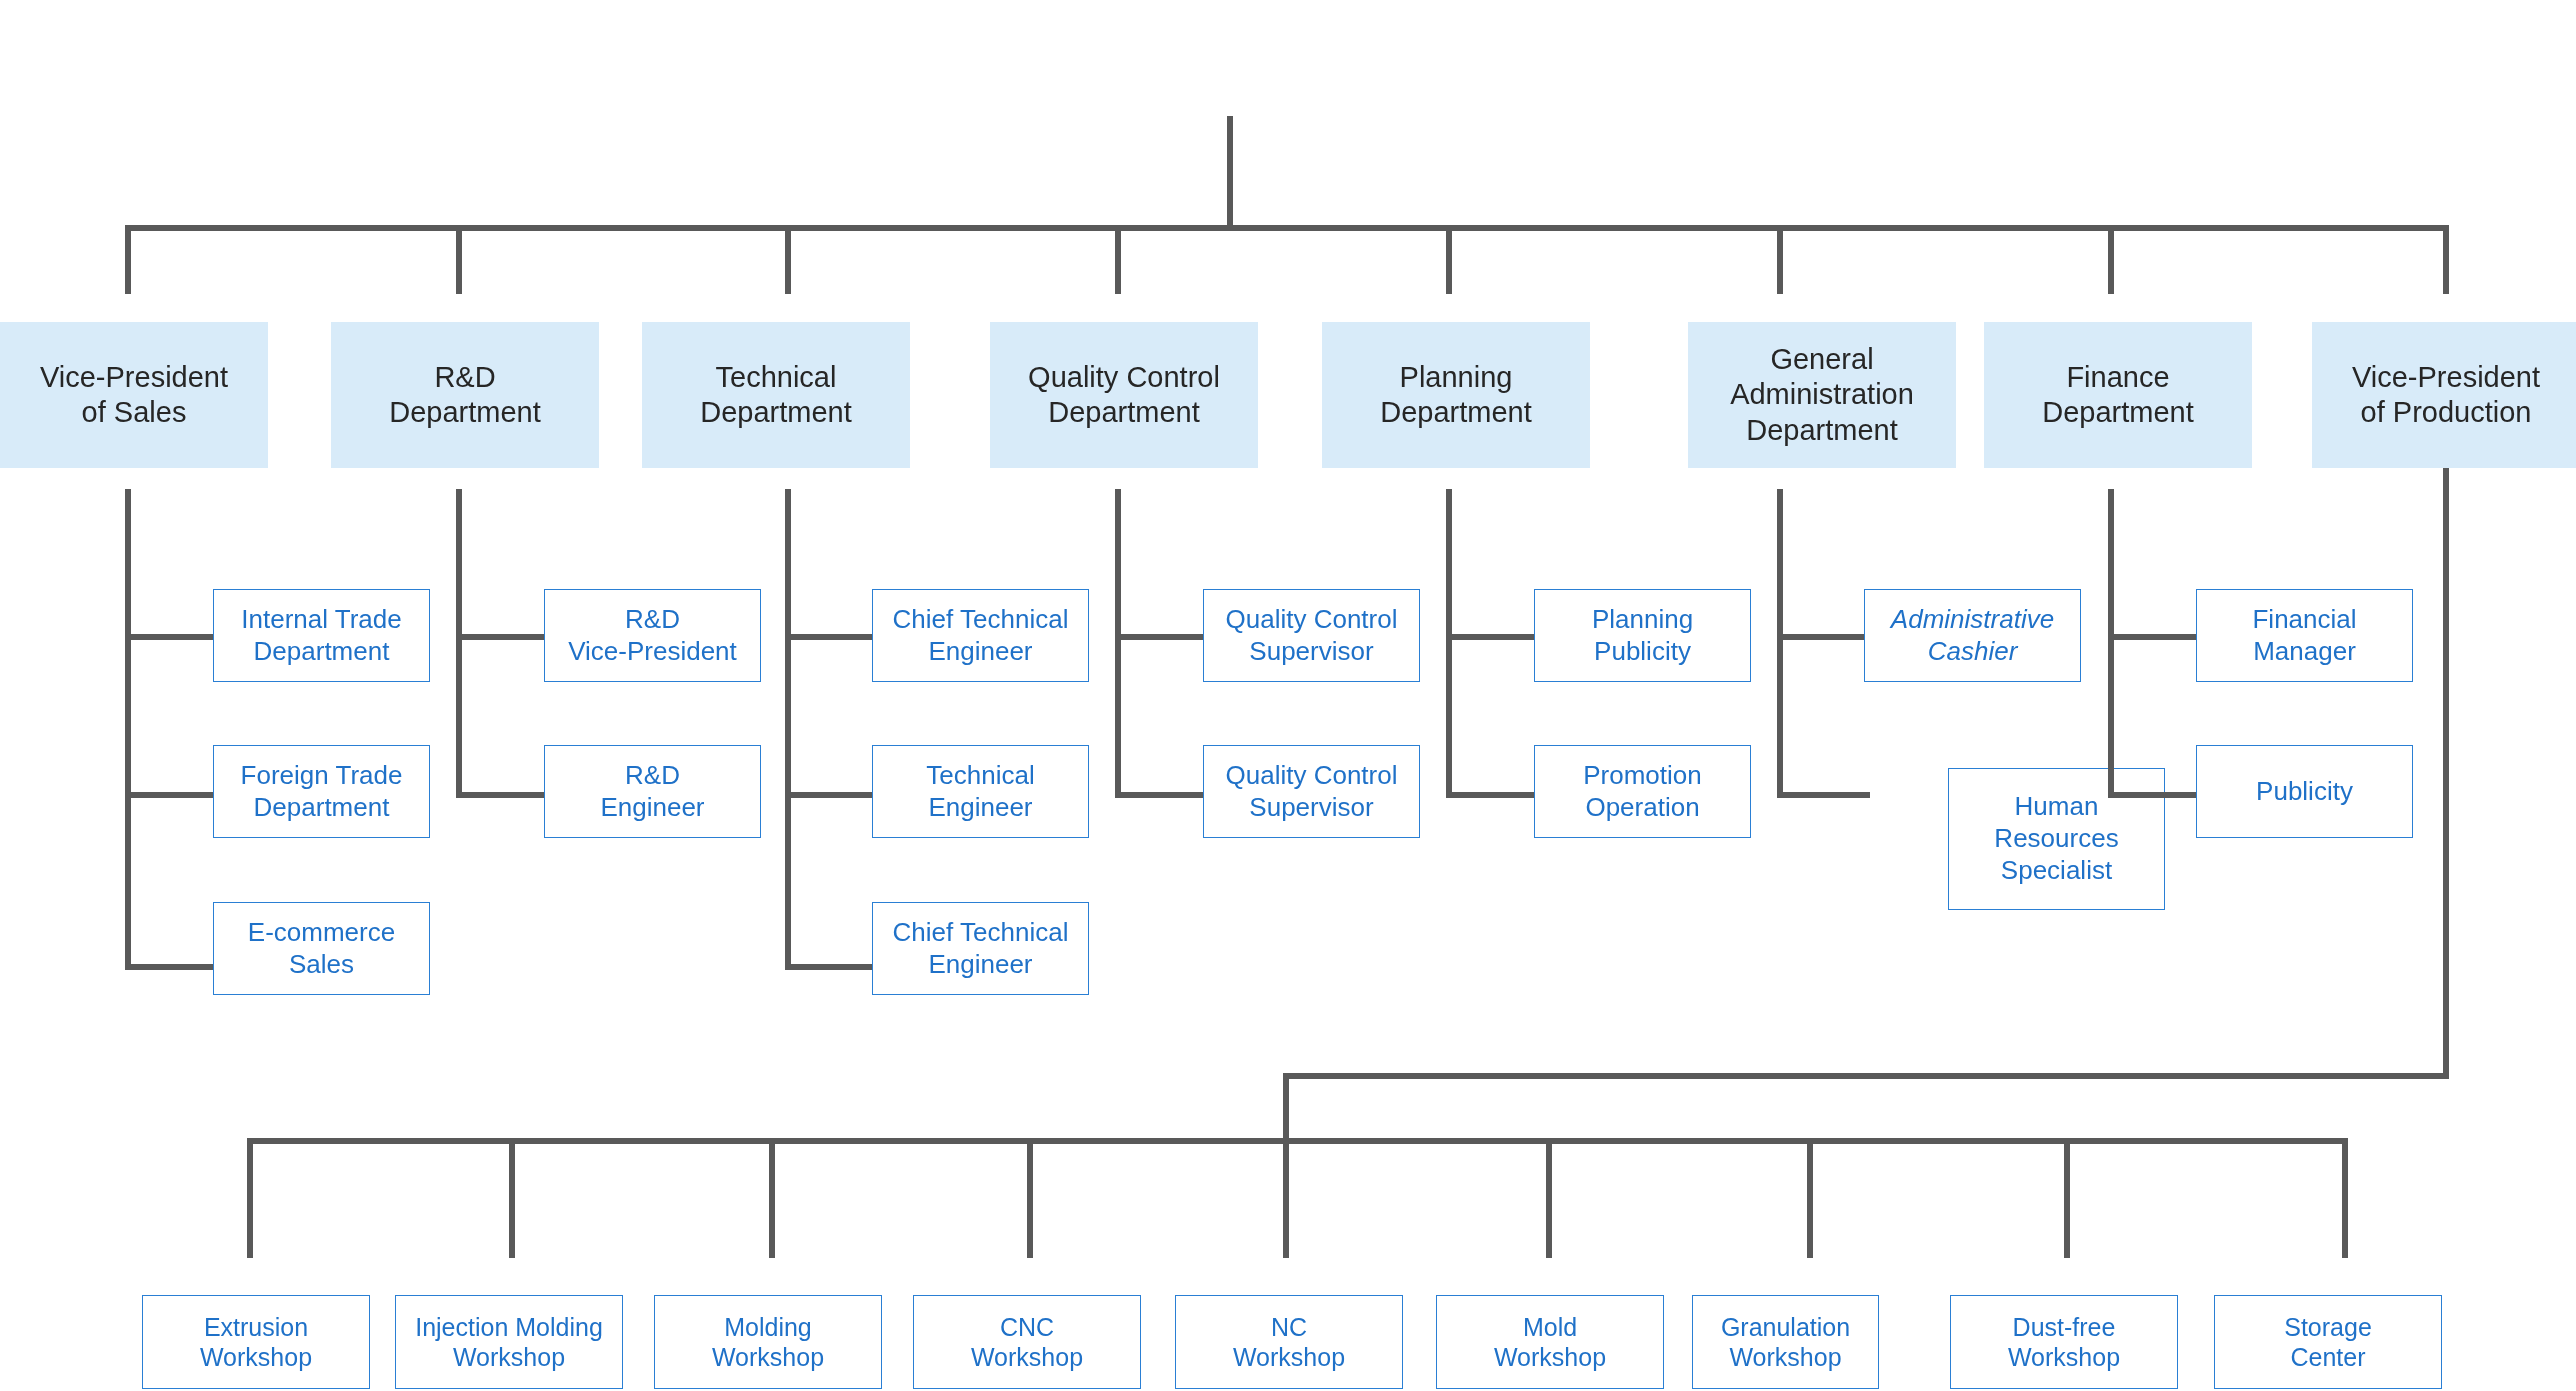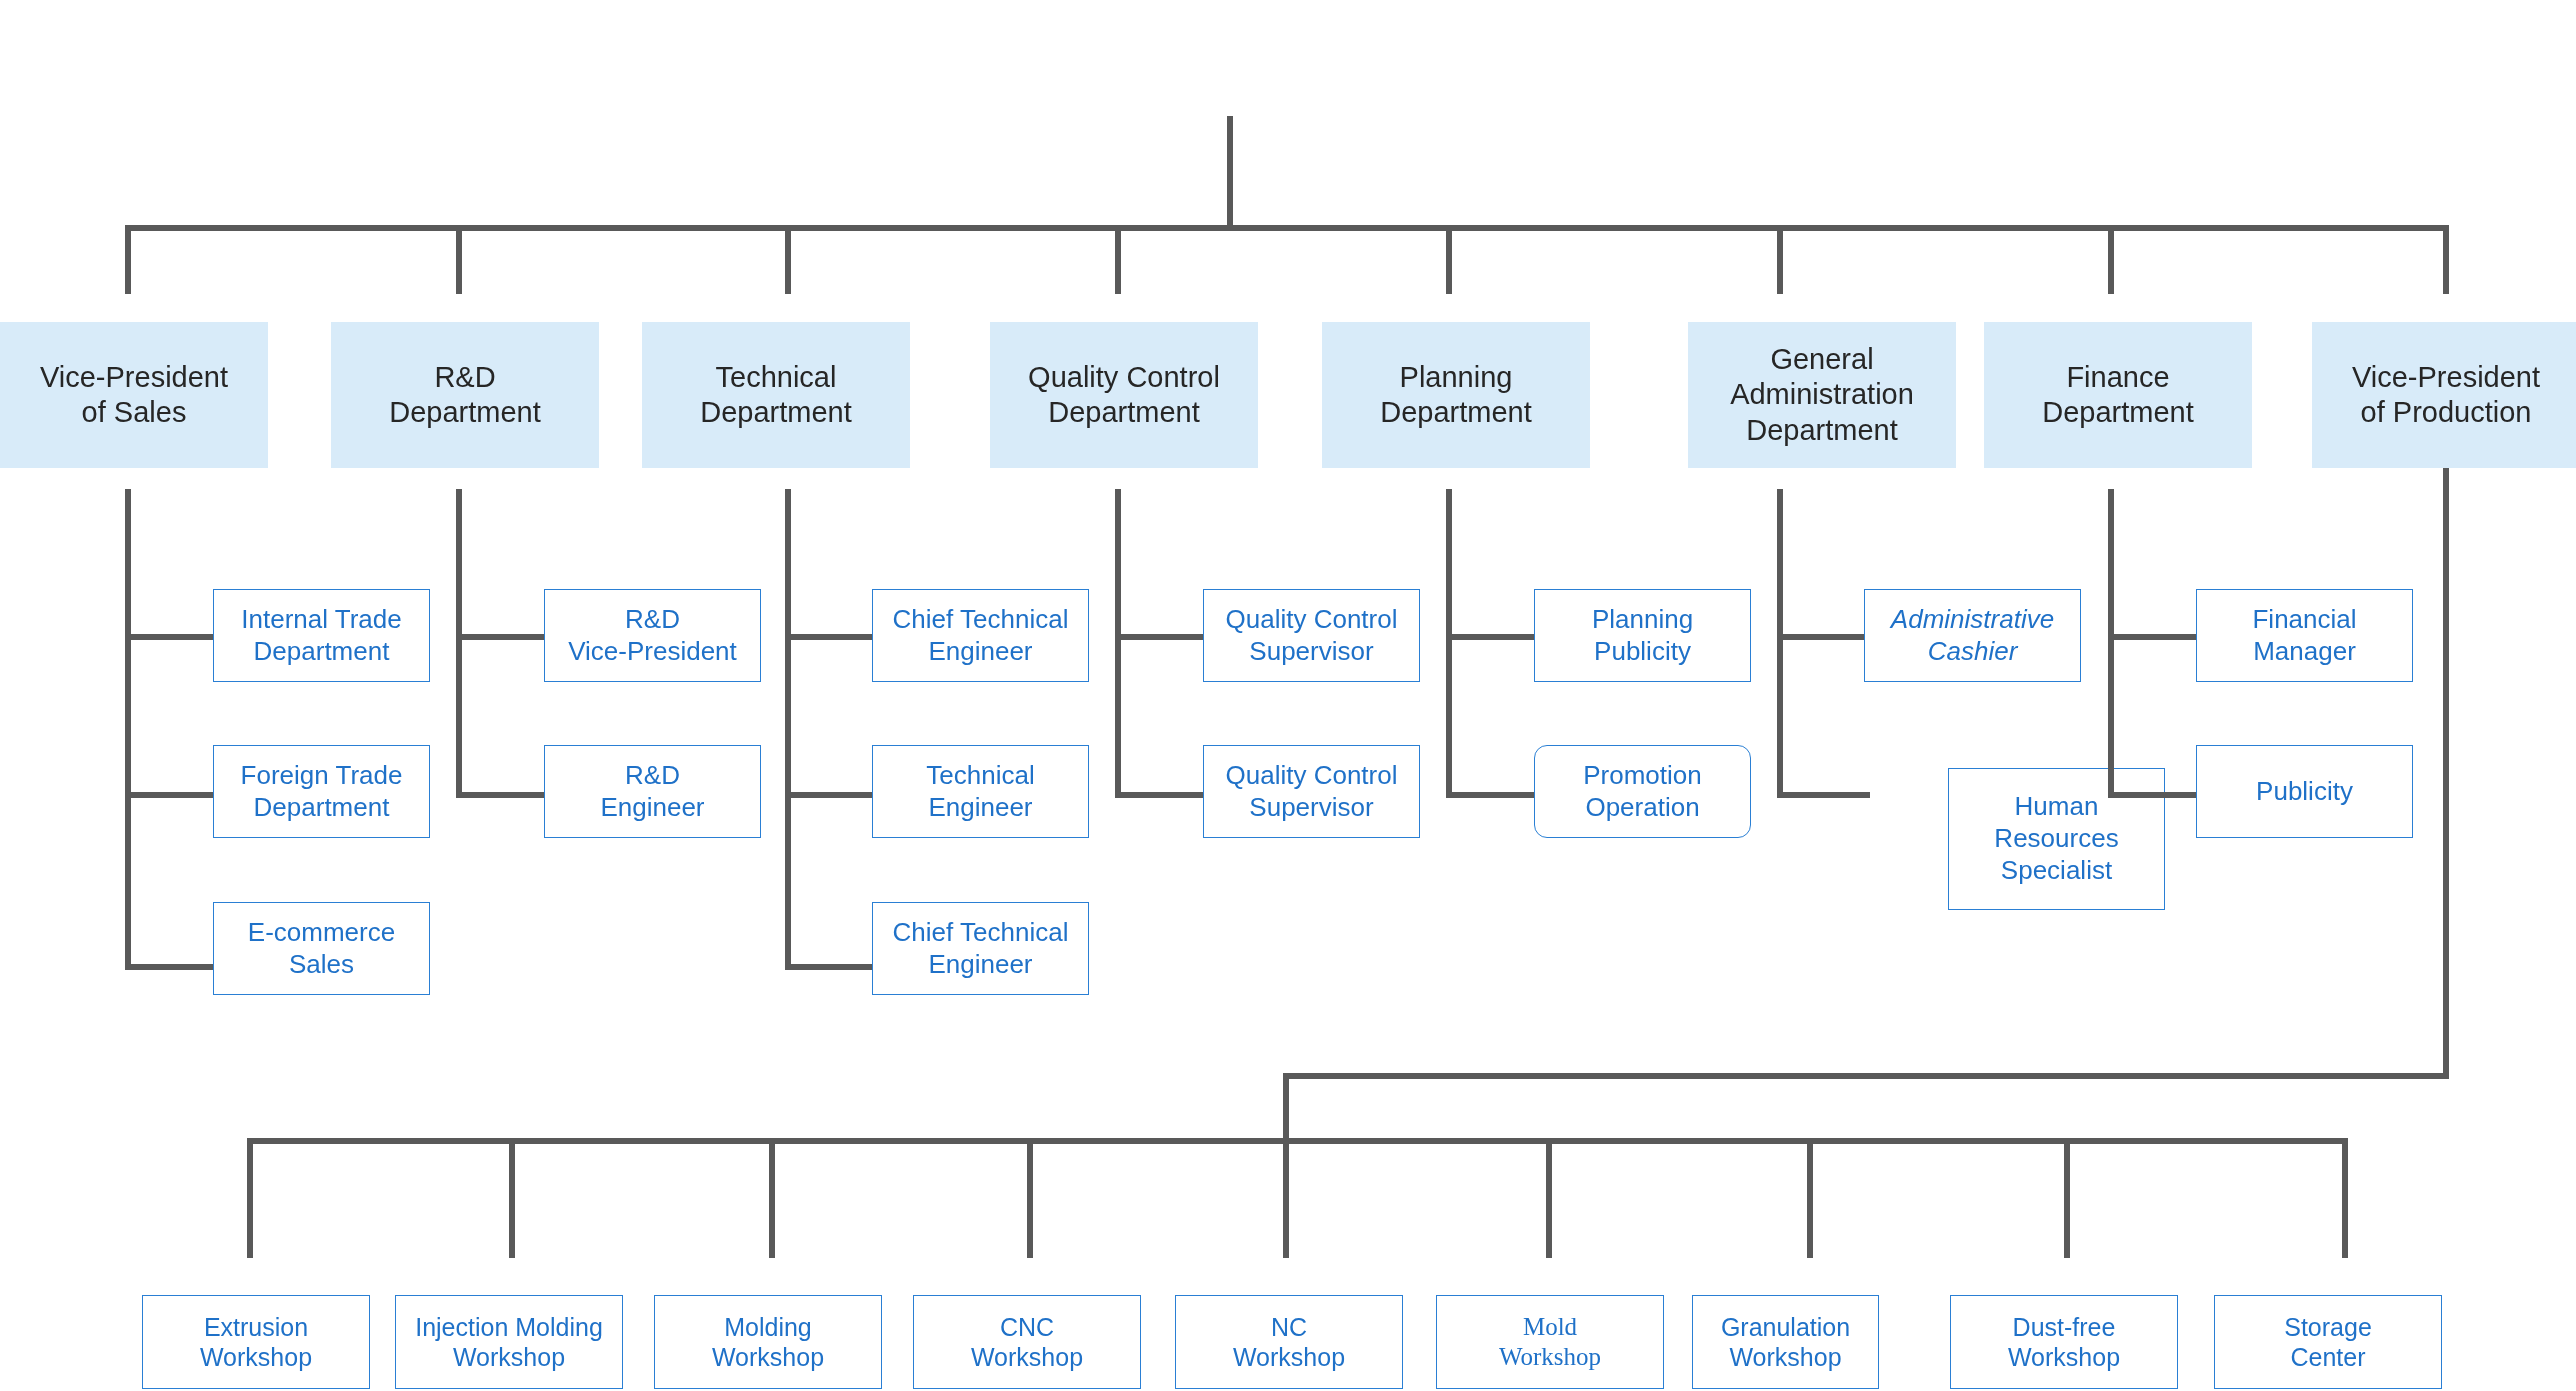--- a/index.html
+++ b/index.html
@@ -156,21 +156,21 @@
     <span>Quality Control<br>Supervisor</span>
   </div>
 
   <div class="conn conn-v" style="left:1446px; top:489px; height:309px;"></div>
   <div class="conn conn-h" style="left:1446px; top:634px; width:93px;"></div>
   <div class="conn conn-h" style="left:1446px; top:792px; width:93px;"></div>
 
   <div class="node node-role" style="left:1534px; top:589px; width:217px; height:93px;">
     <span>Planning<br>Publicity</span>
   </div>
-  <div class="node node-role" style="left:1534px; top:745px; width:217px; height:93px;border-radius:13px;">
+  <div class="node node-role" style="left:1534px; top:745px; width:217px; height:93px;">
     <span>Promotion<br>Operation</span>
   </div>
 
   <div class="conn conn-v" style="left:1777px; top:489px; height:309px;"></div>
   <div class="conn conn-h" style="left:1777px; top:634px; width:93px;"></div>
   <div class="conn conn-h" style="left:1777px; top:792px; width:93px;"></div>
 
   <div class="node node-role" style="left:1864px; top:589px; width:217px; height:93px;font-style:italic;">
     <span>Administrative<br>Cashier</span>
   </div>
@@ -212,21 +212,21 @@
   </div>
   <div class="node node-shop" style="left:654px; top:1295px; width:228px; height:94px;">
     <span>Molding<br>Workshop</span>
   </div>
   <div class="node node-shop" style="left:913px; top:1295px; width:228px; height:94px;">
     <span>CNC<br>Workshop</span>
   </div>
   <div class="node node-shop" style="left:1175px; top:1295px; width:228px; height:94px;">
     <span>NC<br>Workshop</span>
   </div>
-  <div class="node node-shop" style="left:1436px; top:1295px; width:228px; height:94px;font-family:Liberation Serif, serif;">
+  <div class="node node-shop" style="left:1436px; top:1295px; width:228px; height:94px;">
     <span>Mold<br>Workshop</span>
   </div>
   <div class="node node-shop" style="left:1692px; top:1295px; width:187px; height:94px;">
     <span>Granulation<br>Workshop</span>
   </div>
   <div class="node node-shop" style="left:1950px; top:1295px; width:228px; height:94px;">
     <span>Dust-free<br>Workshop</span>
   </div>
   <div class="node node-shop" style="left:2214px; top:1295px; width:228px; height:94px;">
     <span>Storage<br>Center</span>

